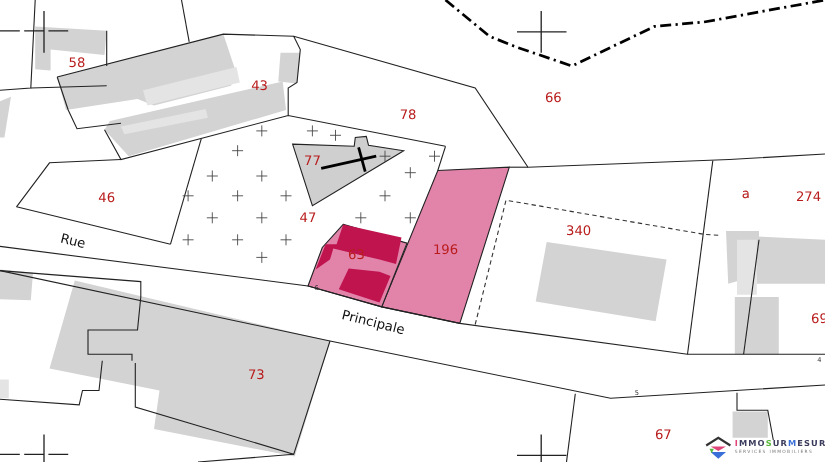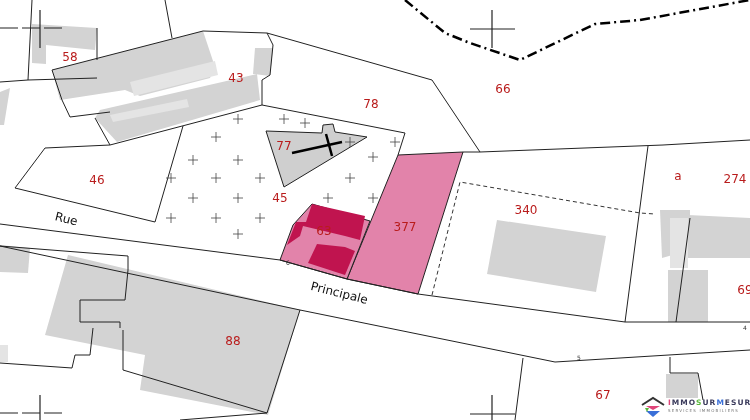--- a/index.html
+++ b/index.html
@@ -135,28 +135,28 @@
   </g>
 </svg>
 
   
   <span class="lbl" style="left:70px;top:57px">58</span>
   <span class="lbl" style="left:236px;top:78px">43</span>
   <span class="lbl" style="left:371px;top:104px">78</span>
   <span class="lbl" style="left:503px;top:89px">66</span>
   <span class="lbl" style="left:97px;top:180px">46</span>
   <span class="lbl" style="left:284px;top:146px">77</span>
-  <span class="lbl" style="left:280px;top:198px">45</span>
+  <span class="lbl" style="left:280px;top:198px">47</span>
   <span class="lbl" style="left:324px;top:231px">63</span>
-  <span class="lbl" style="left:405px;top:227px">377</span>
+  <span class="lbl" style="left:405px;top:227px">196</span>
   <span class="lbl" style="left:526px;top:210px">340</span>
   <span class="lbl" style="left:678px;top:176px">a</span>
   <span class="lbl" style="left:735px;top:179px">274</span>
   <span class="lbl" style="left:745px;top:290px">69</span>
-  <span class="lbl" style="left:233px;top:341px">88</span>
+  <span class="lbl" style="left:233px;top:341px">73</span>
   <span class="lbl" style="left:603px;top:395px">67</span>
 
   
   <span class="road" style="left:55px;top:212px;transform:rotate(14deg);">Rue</span>
   <span class="road" style="left:310px;top:286px;transform:rotate(14deg);">Principale</span>
 
   
   <span class="small" style="left:286px;top:259px">6</span>
   <span class="small" style="left:577px;top:354px">5</span>
   <span class="small" style="left:743px;top:324px">4</span>

